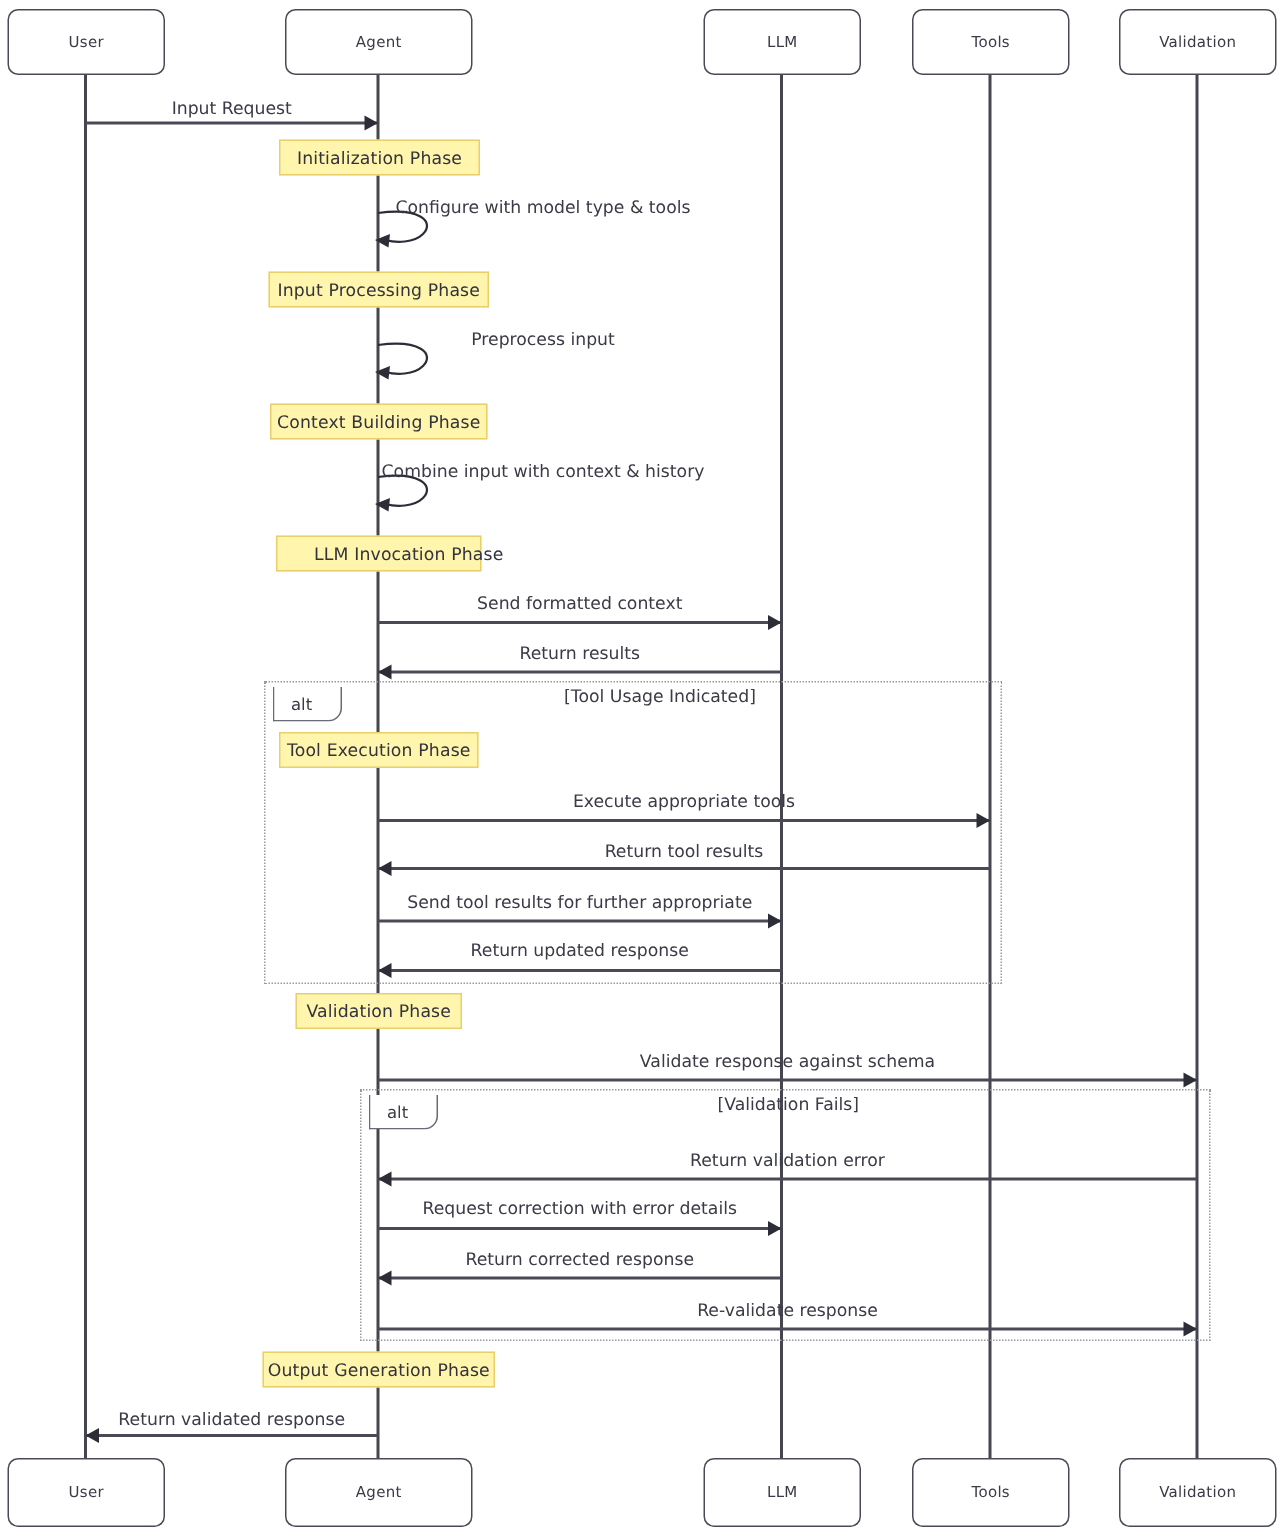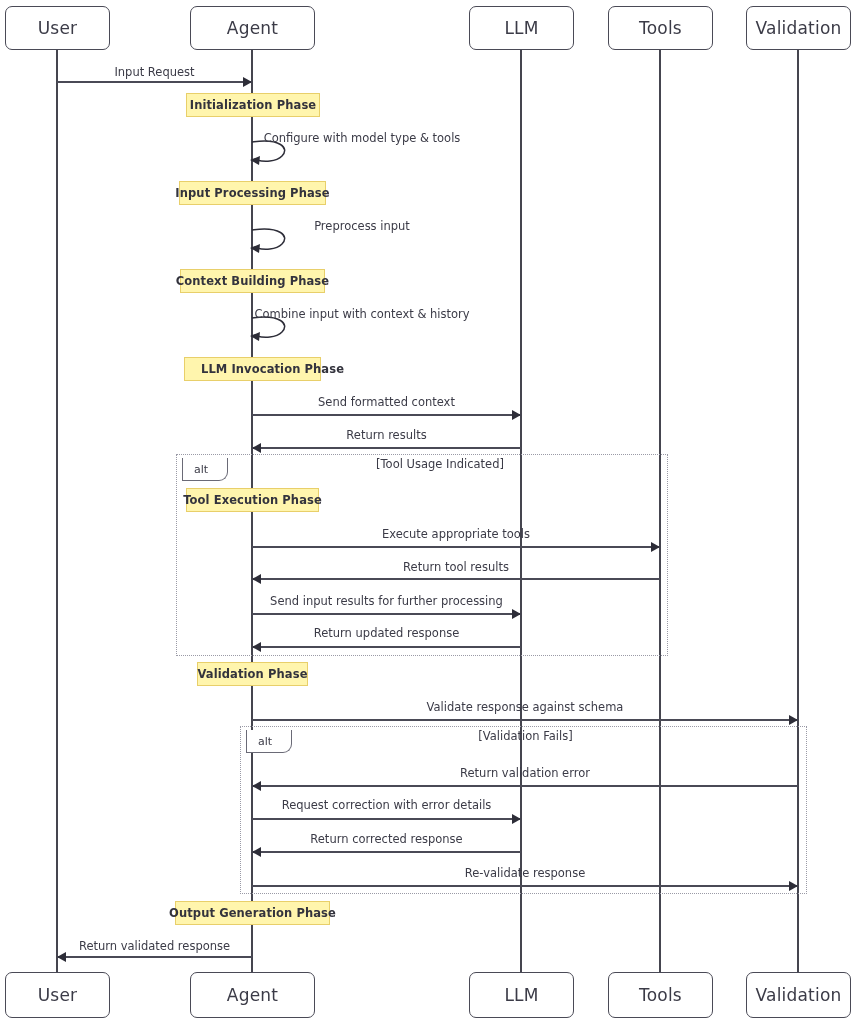--- a/index.html
+++ b/index.html
@@ -7,31 +7,31 @@
     font-family:"DejaVu Sans","Liberation Sans",sans-serif;
     width:856px;height:1024px;overflow:hidden;
   }
   #diagram{position:relative;width:856px;height:1024px;background:#fff;}
 
   
   .actor-box{
     position:absolute;box-sizing:border-box;
     border:1.6px solid #4a4a56;border-radius:7px;background:#ffffff;
     display:flex;align-items:center;justify-content:center;
-    font-size:17px;color:#3b3b47;letter-spacing:.2px;
+    font-size:10px;color:#3b3b47;letter-spacing:.2px;
   }
   
   .lifeline{
     position:absolute;width:1.4px;background:#45454f;
   }
   
   .note{
     position:absolute;box-sizing:border-box;
     background:#fff5ad;border:1px solid #e8cf6a;
-    font-size:11.5px;font-weight:bold;color:#33333d;
+    font-size:11.5px;font-weight:normal;color:#33333d;
     display:flex;align-items:center;justify-content:center;
     height:24px;letter-spacing:.1px;white-space:nowrap;z-index:6;
   }
   
   .msg{position:absolute;height:1.5px;background:#4a4a56;z-index:4;}
   .arrowhead{position:absolute;width:0;height:0;z-index:5;
     border-top:5px solid transparent;border-bottom:5px solid transparent;}
   .arrowhead.right{border-left:9px solid #2d2d38;}
   .arrowhead.left{border-right:9px solid #2d2d38;}
   .msg-label{
@@ -129,21 +129,21 @@
     <div class="arrowhead left" style="top: 443px; left: 252px;"></div>
     <div class="msg-label" style="top: 428px; left: 386.5px; transform: translateX(-50%);">Return results</div>
     <div class="msg" style="left: 252px; top: 546px; width: 408px;"></div>
     <div class="arrowhead right" style="top: 542px; left: 651px;"></div>
     <div class="msg-label" style="top: 527px; left: 456px; transform: translateX(-50%);">Execute appropriate tools</div>
     <div class="msg" style="left: 252px; top: 578px; width: 408px;"></div>
     <div class="arrowhead left" style="top: 574px; left: 252px;"></div>
     <div class="msg-label" style="top: 560px; left: 456px; transform: translateX(-50%);">Return tool results</div>
     <div class="msg" style="left: 252px; top: 613px; width: 269px;"></div>
     <div class="arrowhead right" style="top: 609px; left: 512px;"></div>
-    <div class="msg-label" style="top: 594px; left: 386.5px; transform: translateX(-50%);">Send input results for further processing</div>
+    <div class="msg-label" style="top: 594px; left: 386.5px; transform: translateX(-50%);">Send tool results for further appropriate</div>
     <div class="msg" style="left: 252px; top: 646px; width: 269px;"></div>
     <div class="arrowhead left" style="top: 642px; left: 252px;"></div>
     <div class="msg-label" style="top: 626px; left: 386.5px; transform: translateX(-50%);">Return updated response</div>
     <div class="msg" style="left: 252px; top: 719px; width: 546px;"></div>
     <div class="arrowhead right" style="top: 715px; left: 789px;"></div>
     <div class="msg-label" style="top: 700px; left: 525px; transform: translateX(-50%);">Validate response against schema</div>
     <div class="msg" style="left: 252px; top: 785px; width: 546px;"></div>
     <div class="arrowhead left" style="top: 781px; left: 252px;"></div>
     <div class="msg-label" style="top: 766px; left: 525px; transform: translateX(-50%);">Return validation error</div>
     <div class="msg" style="left: 252px; top: 818px; width: 269px;"></div>

